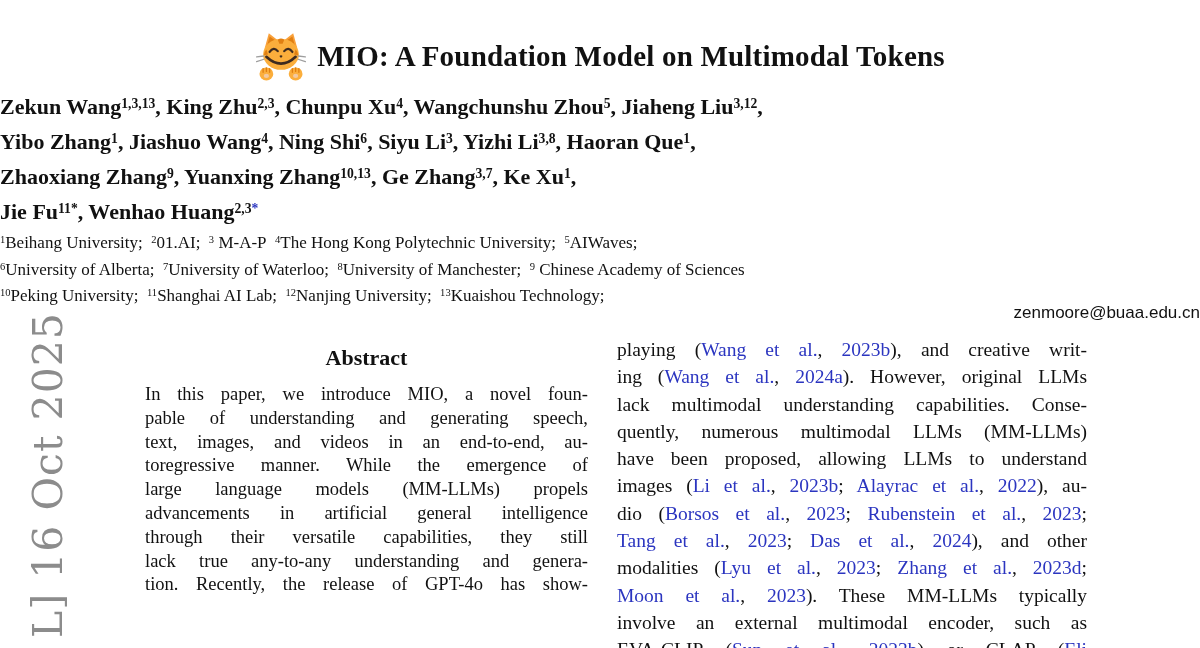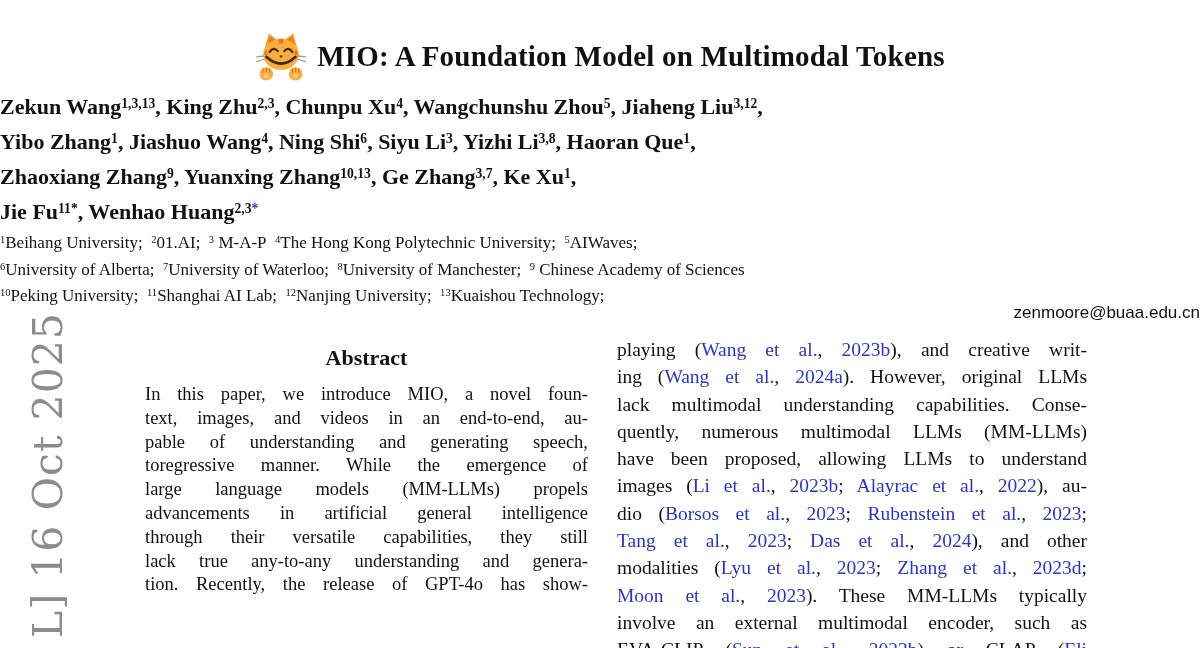--- a/index.html
+++ b/index.html
@@ -146,22 +146,22 @@
       <div class="rline"><span class="sup">6</span><span>University of Alberta; </span><span class="sup">7</span><span>University of Waterloo; </span><span class="sup">8</span><span>University of Manchester; </span><span class="sup">9</span><span> Chinese Academy of Sciences</span></div>
       <div class="rline"><span class="sup">10</span><span>Peking University; </span><span class="sup">11</span><span>Shanghai AI Lab; </span><span class="sup">12</span><span>Nanjing University; </span><span class="sup">13</span><span>Kuaishou Technology;</span></div>
     </div>
 
   <div class="email-line">zenmoore@buaa.edu.cn</div>
 
   <div class="col-left">
     <div class="abstract-h">Abstract</div>
     <div>
         <div class="aline">In this paper, we introduce MIO, a novel foun-</div>
+        <div class="aline">pable of understanding and generating speech,</div>
         <div class="aline">text, images, and videos in an end-to-end, au-</div>
-        <div class="aline">pable of understanding and generating speech,</div>
         <div class="aline">toregressive manner. While the emergence of</div>
         <div class="aline">large language models (MM-LLMs) propels</div>
         <div class="aline">advancements in artificial general intelligence</div>
         <div class="aline">through their versatile capabilities, they still</div>
         <div class="aline">lack true any-to-any understanding and genera-</div>
         <div class="aline">tion. Recently, the release of GPT-4o has show-</div>
       </div>
   </div>
 
   <div class="col-right">

